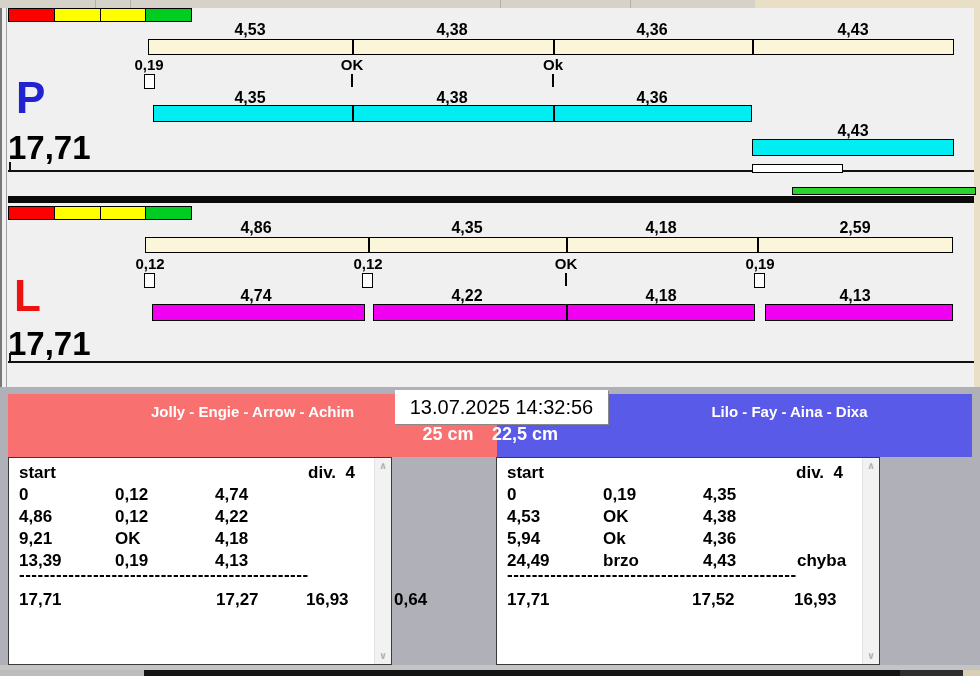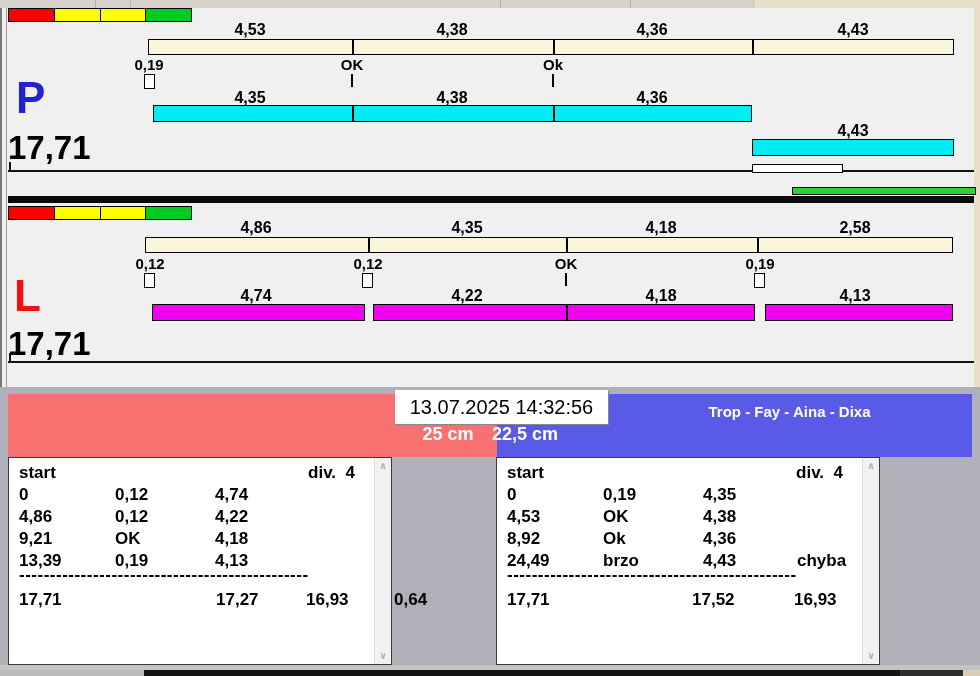--- a/index.html
+++ b/index.html
@@ -122,21 +122,21 @@
     <div class="lights" style="left:8px;top:206px;">
       <div class="c-red"></div>
       <div class="c-yellow"></div>
       <div class="c-yellow"></div>
       <div class="c-green"></div>
     </div>
 
     <span class="lbl f16" style="left:256px;top:220px;">4,86</span>
     <span class="lbl f16" style="left:467px;top:220px;">4,35</span>
     <span class="lbl f16" style="left:661px;top:220px;">4,18</span>
-    <span class="lbl f16" style="left:855px;top:220px;">2,58</span>
+    <span class="lbl f16" style="left:855px;top:220px;">2,59</span>
 
     <div class="bar cream" style="left:145px;top:237px;width:808px;height:16px;">
       <div class="tick" style="left:222px;"></div>
       <div class="tick" style="left:420px;"></div>
       <div class="tick" style="left:611px;"></div>
     </div>
 
     <span class="lbl f15" style="left:150px;top:256px;">0,12</span>
     <span class="lbl f15" style="left:368px;top:256px;">0,12</span>
     <span class="lbl f15" style="left:566px;top:256px;">OK</span>
@@ -160,23 +160,24 @@
     <span class="lane-letter" style="left:14px;top:274px;color:#ee1111;">L</span>
     <span class="lane-total" style="left:8px;top:327px;">17,71</span>
 
     <div class="abs" style="left:9px;top:353px;width:2px;height:8px;background:#111;"></div>
     <div class="groundline" style="left:8px;top:361px;width:966px;"></div>
   </div>
 
   <div class="bottom-region"></div>
 
   <div class="team-header" style="left:8px;width:489px;background:#f87070;">
+    <div class="team-dogs">Jolly - Engie - Arrow - Achim</div>
   </div>
   <div class="team-header" style="left:497px;width:475px;background:#5a5ae8;padding-left:110px;">
-    <div class="team-dogs">Trop - Fay - Aina - Dixa</div>
+    <div class="team-dogs">Lilo - Fay - Aina - Dixa</div>
   </div>
 
   <div class="timestamp-box">13.07.2025 14:32:56</div>
   <span class="jump-height" style="left:448px;">25 cm</span>
   <span class="jump-height" style="left:525px;">22,5 cm</span>
 
   <div class="panel" style="left:8px;">
     <span class="cell" style="left:10px;top:6px;">start</span>
     <span class="cell" style="right:36px;top:6px;">div.  4</span>
     <span class="cell" style="left:10px;top:108px;letter-spacing:0.5px;">-----------------------------------------------</span>
@@ -209,21 +210,21 @@
     <div class="scrollbar">
       <span class="scroll-arrow" style="top:3px;">∧</span>
       <span class="scroll-arrow" style="bottom:3px;">∨</span>
     </div>
   <span class="cell" style="left: 10px; top: 28px;">0</span>
       <span class="cell" style="left: 106px; top: 28px;">0,19</span>
       <span class="cell" style="left: 206px; top: 28px;">4,35</span>
       <span class="cell" style="left: 10px; top: 50px;">4,53</span>
       <span class="cell" style="left: 106px; top: 50px;">OK</span>
       <span class="cell" style="left: 206px; top: 50px;">4,38</span>
-      <span class="cell" style="left: 10px; top: 72px;">8,92</span>
+      <span class="cell" style="left: 10px; top: 72px;">5,94</span>
       <span class="cell" style="left: 106px; top: 72px;">Ok</span>
       <span class="cell" style="left: 206px; top: 72px;">4,36</span>
       <span class="cell" style="left: 10px; top: 94px;">24,49</span>
       <span class="cell" style="left: 106px; top: 94px;">brzo</span>
       <span class="cell" style="left: 206px; top: 94px;">4,43</span>
       <span class="cell" style="left: 300px; top: 94px;">chyba</span>
       <span class="cell" style="left: 10px; top: 133px;">17,71</span>
       <span class="cell" style="left: 195px; top: 133px;">17,52</span>
       <span class="cell" style="left: 297px; top: 133px;">16,93</span>
     </div>

